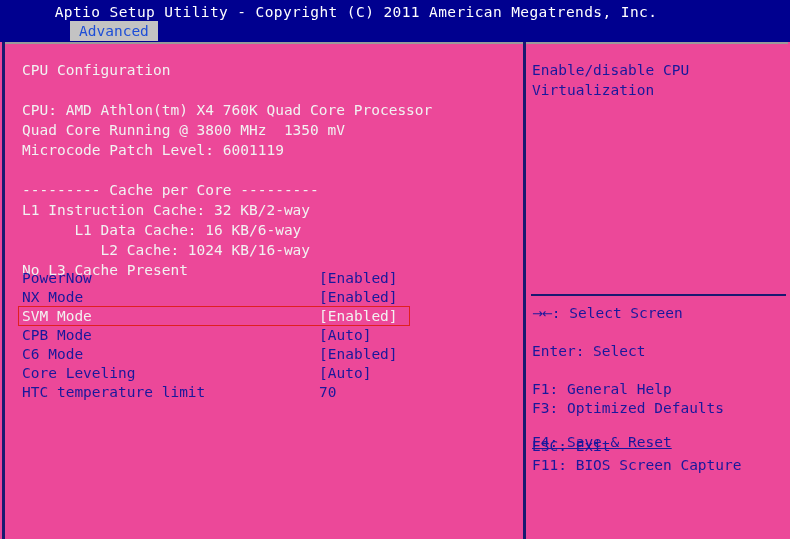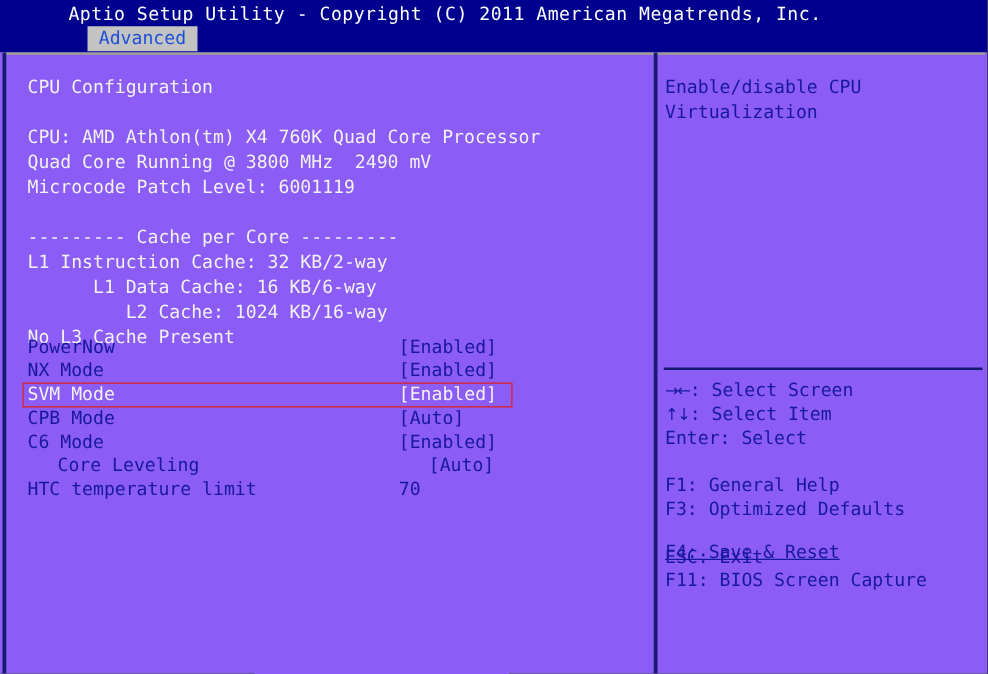--- a/index.html
+++ b/index.html
@@ -56,21 +56,21 @@
     background: #c3c3c3;
     color: #1d4ed8;
   }
 
   
   #frame {
     position: absolute;
     left: 0; top: 42px;
     width: 790px;
     height: 497px;
-    background: #8b5cf6;
+    background: #ec4899;
   }
   #border-left {
     position: absolute;
     left: 2px; top: 0;
     width: 3px; height: 497px;
     background: #191970;
   }
   #border-top {
     position: absolute;
     left: 2px; top: 0;
@@ -188,21 +188,21 @@
   <div id="frame">
     <div id="border-top"></div>
     <div id="border-left"></div>
     <div id="divider"></div>
 
     <div id="left-panel">
 
       <div class="line info" style="top:18px;">CPU Configuration</div>
 
       <div class="line info" style="top:58px;">CPU: AMD Athlon(tm) X4 760K Quad Core Processor</div>
-      <div class="line info" style="top:78px;">Quad Core Running @ 3800 MHz  2490 mV</div>
+      <div class="line info" style="top:78px;">Quad Core Running @ 3800 MHz  1350 mV</div>
       <div class="line info" style="top:98px;">Microcode Patch Level: 6001119</div>
 
       <div class="line info" style="top:138px;">--------- Cache per Core ---------</div>
       <div class="line info" style="top:158px;">L1 Instruction Cache: 32 KB/2-way</div>
       <div class="line info" style="top:178px;">      L1 Data Cache: 16 KB/6-way</div>
       <div class="line info" style="top:198px;">         L2 Cache: 1024 KB/16-way</div>
       <div class="line info" style="top:218px;">No L3 Cache Present</div>
 
       <div class="setting-row" style="top:226px;">
         <span class="setting-label">PowerNow</span>
@@ -222,21 +222,21 @@
       <div class="setting-row" style="top:283px;">
         <span class="setting-label">CPB Mode</span>
         <span class="setting-value">[Auto]</span>
       </div>
 
       <div class="setting-row" style="top:302px;">
         <span class="setting-label">C6 Mode</span>
         <span class="setting-value">[Enabled]</span>
       </div>
 
-      <div class="setting-row" style="top:321px;margin-left:24px;">
+      <div class="setting-row" style="top:321px;">
         <span class="setting-label">Core Leveling</span>
         <span class="setting-value">[Auto]</span>
       </div>
 
       <div class="setting-row" style="top:340px;">
         <span class="setting-label">HTC temperature limit</span>
         <span class="setting-value">70</span>
       </div>
 
       <div id="annotation-box"></div>
@@ -245,21 +245,20 @@
 
     <div id="right-panel">
 
       <div class="help-line" style="top:18px;">Enable/disable CPU</div>
       <div class="help-line" style="top:38px;">Virtualization</div>
 
       <div id="help-separator"></div>
 
       <div class="key-line" style="top:262px;"><span class="key-arrows">→←</span><span>: Select Screen</span></div>
 
-      <div class="key-line" style="top:281px;"><span class="key-arrows">↑↓</span><span>: Select Item</span></div>
 
       <div class="key-line" style="top:300px;">Enter: Select</div>
       <div class="key-line" style="top:338px;">F1: General Help</div>
       <div class="key-line" style="top:357px;">F3: Optimized Defaults</div>
       <div class="key-line" style="top:391px;text-decoration:underline;">F4: Save &amp; Reset</div>
       <div class="key-line" style="top:395px;">ESC: Exit</div>
       <div class="key-line" style="top:414px;">F11: BIOS Screen Capture</div>
 
     </div>
   </div>

